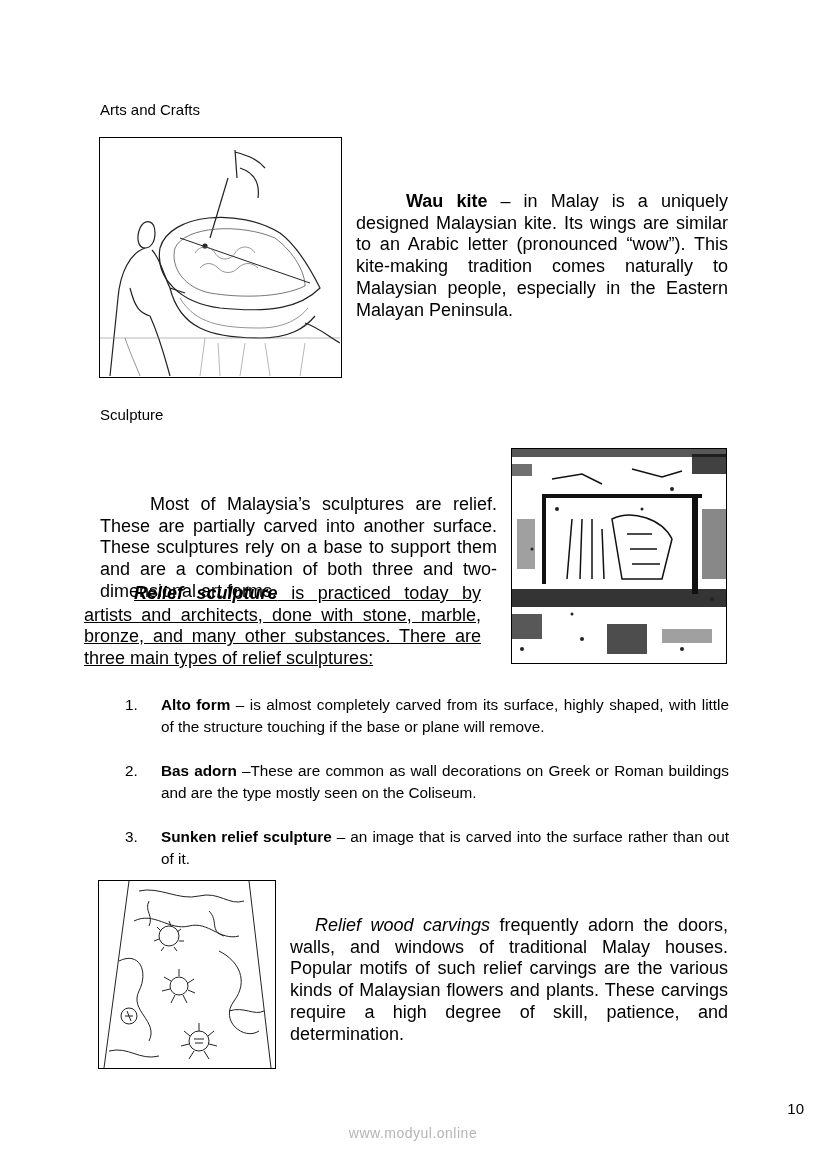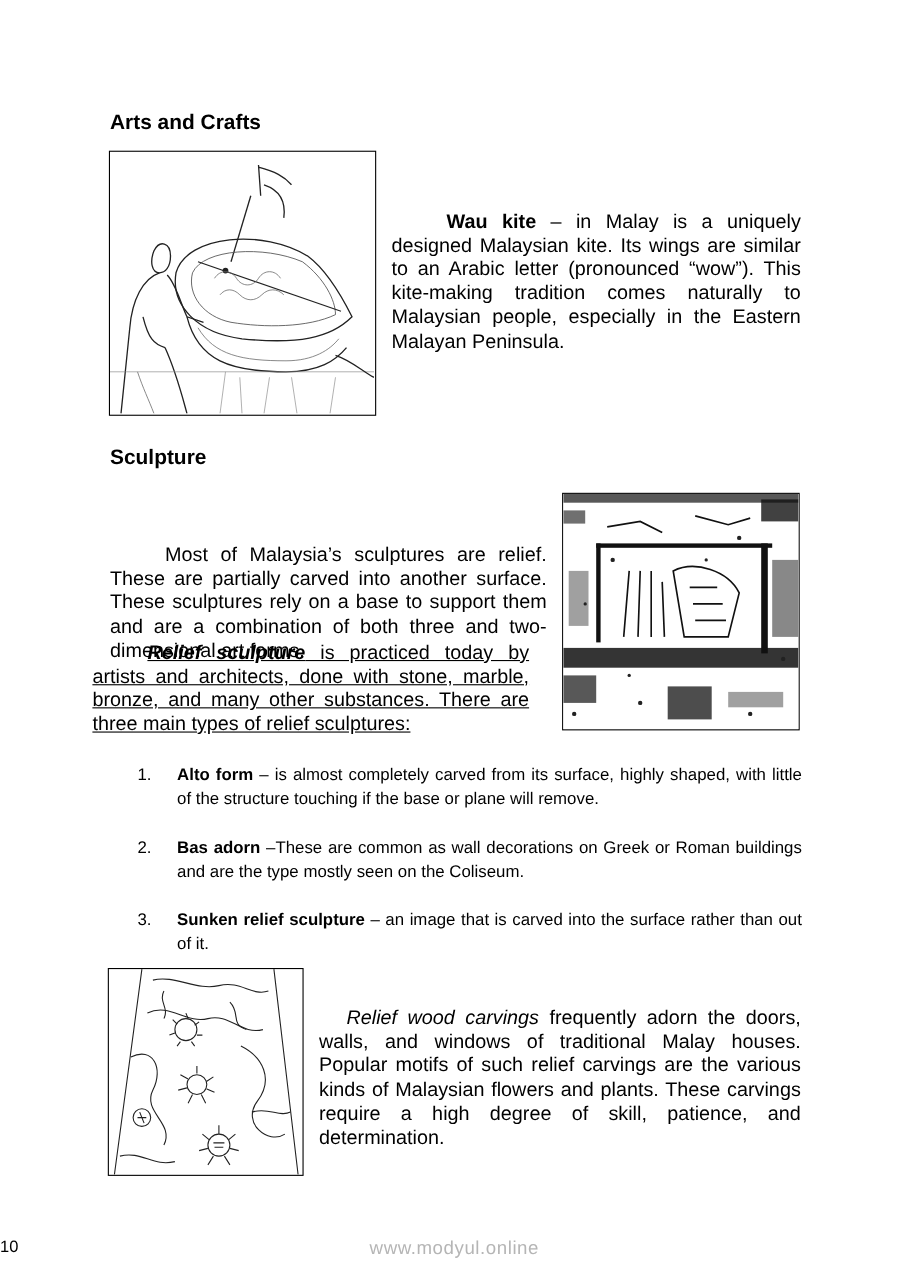--- a/index.html
+++ b/index.html
@@ -1,28 +1,28 @@
 <!DOCTYPE html>
 <html><head>
 <meta charset="utf-8">
 <style>
   html, body { margin: 0; padding: 0; background: #ffffff; }
   body { width: 826px; height: 1169px; position: relative; overflow: hidden;
          font-family: "Liberation Sans", sans-serif; color: #000; }
   .abs { position: absolute; }
-  h2 { margin: 0; font-size: 19px; font-weight: bold; text-align: center; }
+  h2 { margin: 0; font-size: 15px; font-weight: normal; text-align: center; }
   .para { font-size: 18px; line-height: 21.7px; text-align: justify; margin: 0; }
   .indent { text-indent: 50px; }
   .img-box { border: 1.5px solid #000; background: #fff; box-sizing: border-box; overflow: hidden; }
   .list { font-size: 15.3px; line-height: 21.7px; }
   .li { position: absolute; left: 0; width: 604px; }
   .li-num { position: absolute; left: 0; top: 0; }
   .li-body { margin-left: 36px; text-align: justify; }
   .page-num { font-size: 15px; }
-  .watermark { font-size: 17px; color: #b5b5b5; letter-spacing: 0.5px; }
+  .watermark { font-size: 14px; color: #b5b5b5; letter-spacing: 0.5px; }
 </style>
 </head>
 <body>
 
 <h2 class="abs" style="left:100px; top:101px;">Arts and Crafts</h2>
 
 <div class="abs img-box" style="left:99px; top:137px; width:243px; height:241px;">
   <svg width="240" height="238" viewBox="0 0 240 238">
     <g fill="none" stroke="#222" stroke-width="1.2">
 
@@ -139,14 +139,14 @@
       <path d="M10 170 C30 165 40 180 60 175"></path>
       <path d="M130 130 C145 125 155 135 165 130"></path>
       <path d="M50 20 C45 30 55 35 50 45"></path>
       <path d="M110 30 C120 40 110 50 125 55"></path>
     </g>
   </svg>
 </div>
 
 <p class="abs para" style="left:290px; top:915px; width:438px; text-indent:25px;"><i>Relief wood carvings</i><span> frequently adorn the doors, walls, and windows of traditional Malay houses. Popular motifs of such relief carvings are the various kinds of Malaysian flowers and plants. These carvings require a high degree of skill, patience, and determination.</span></p>
 
-<div class="abs page-num" style="left:0; width:804px; top:1100px; text-align:left;margin-top:25px;">10</div>
+<div class="abs page-num" style="left:0; width:804px; top:1100px; text-align:right;">10</div>
 <div class="abs watermark" style="left:0; width:826px; top:1125px; text-align:center;">www.modyul.online</div>
 
 </body></html>

